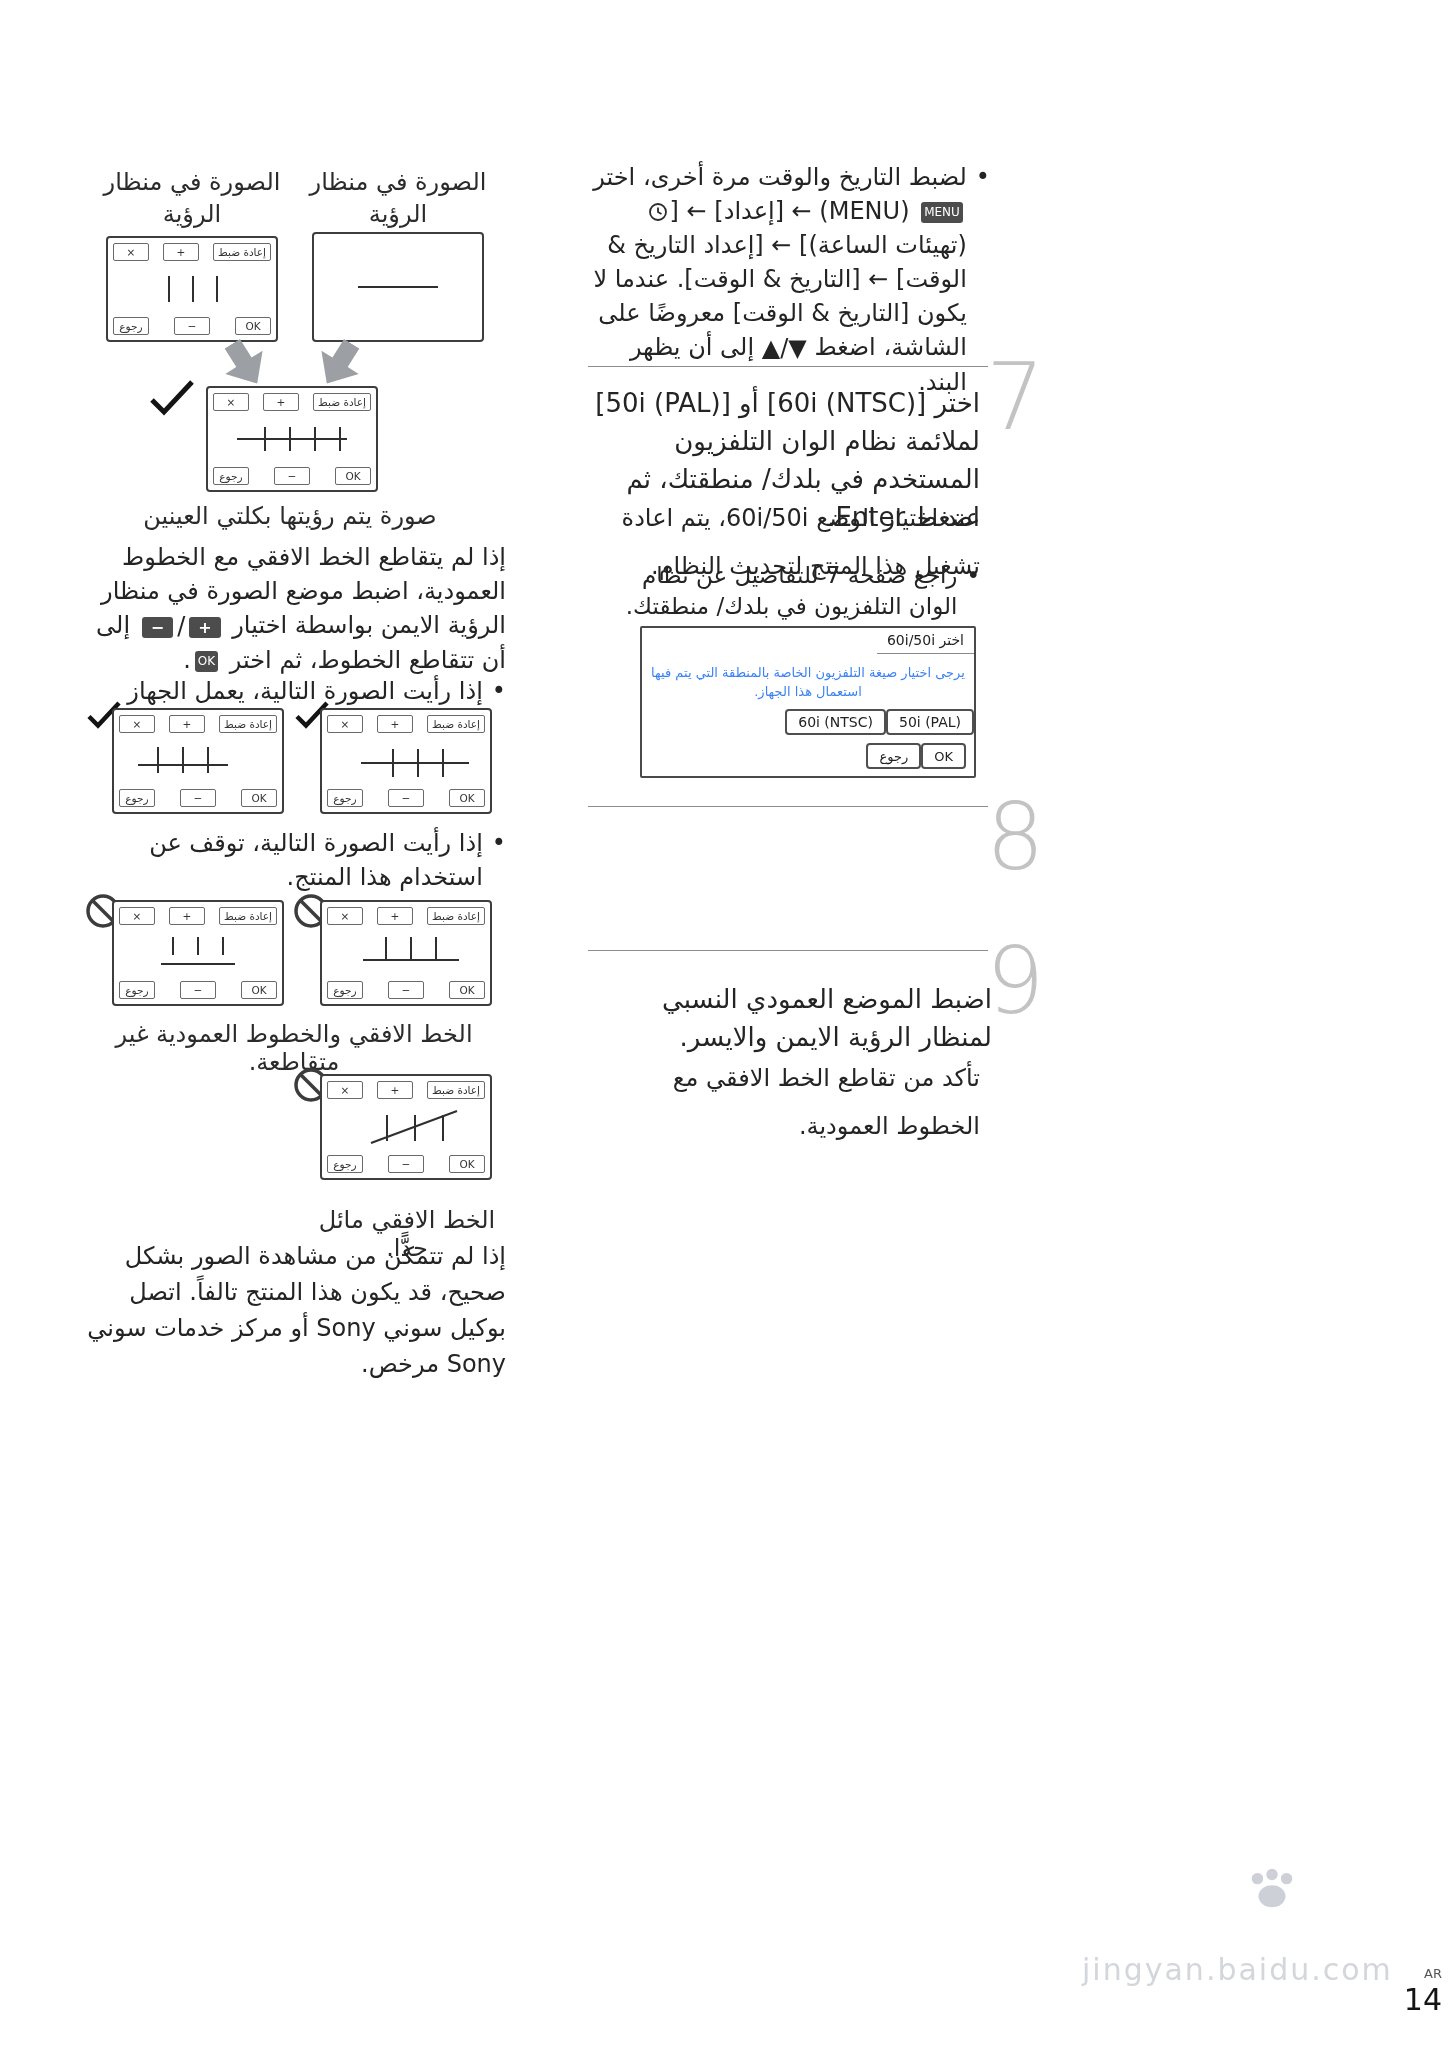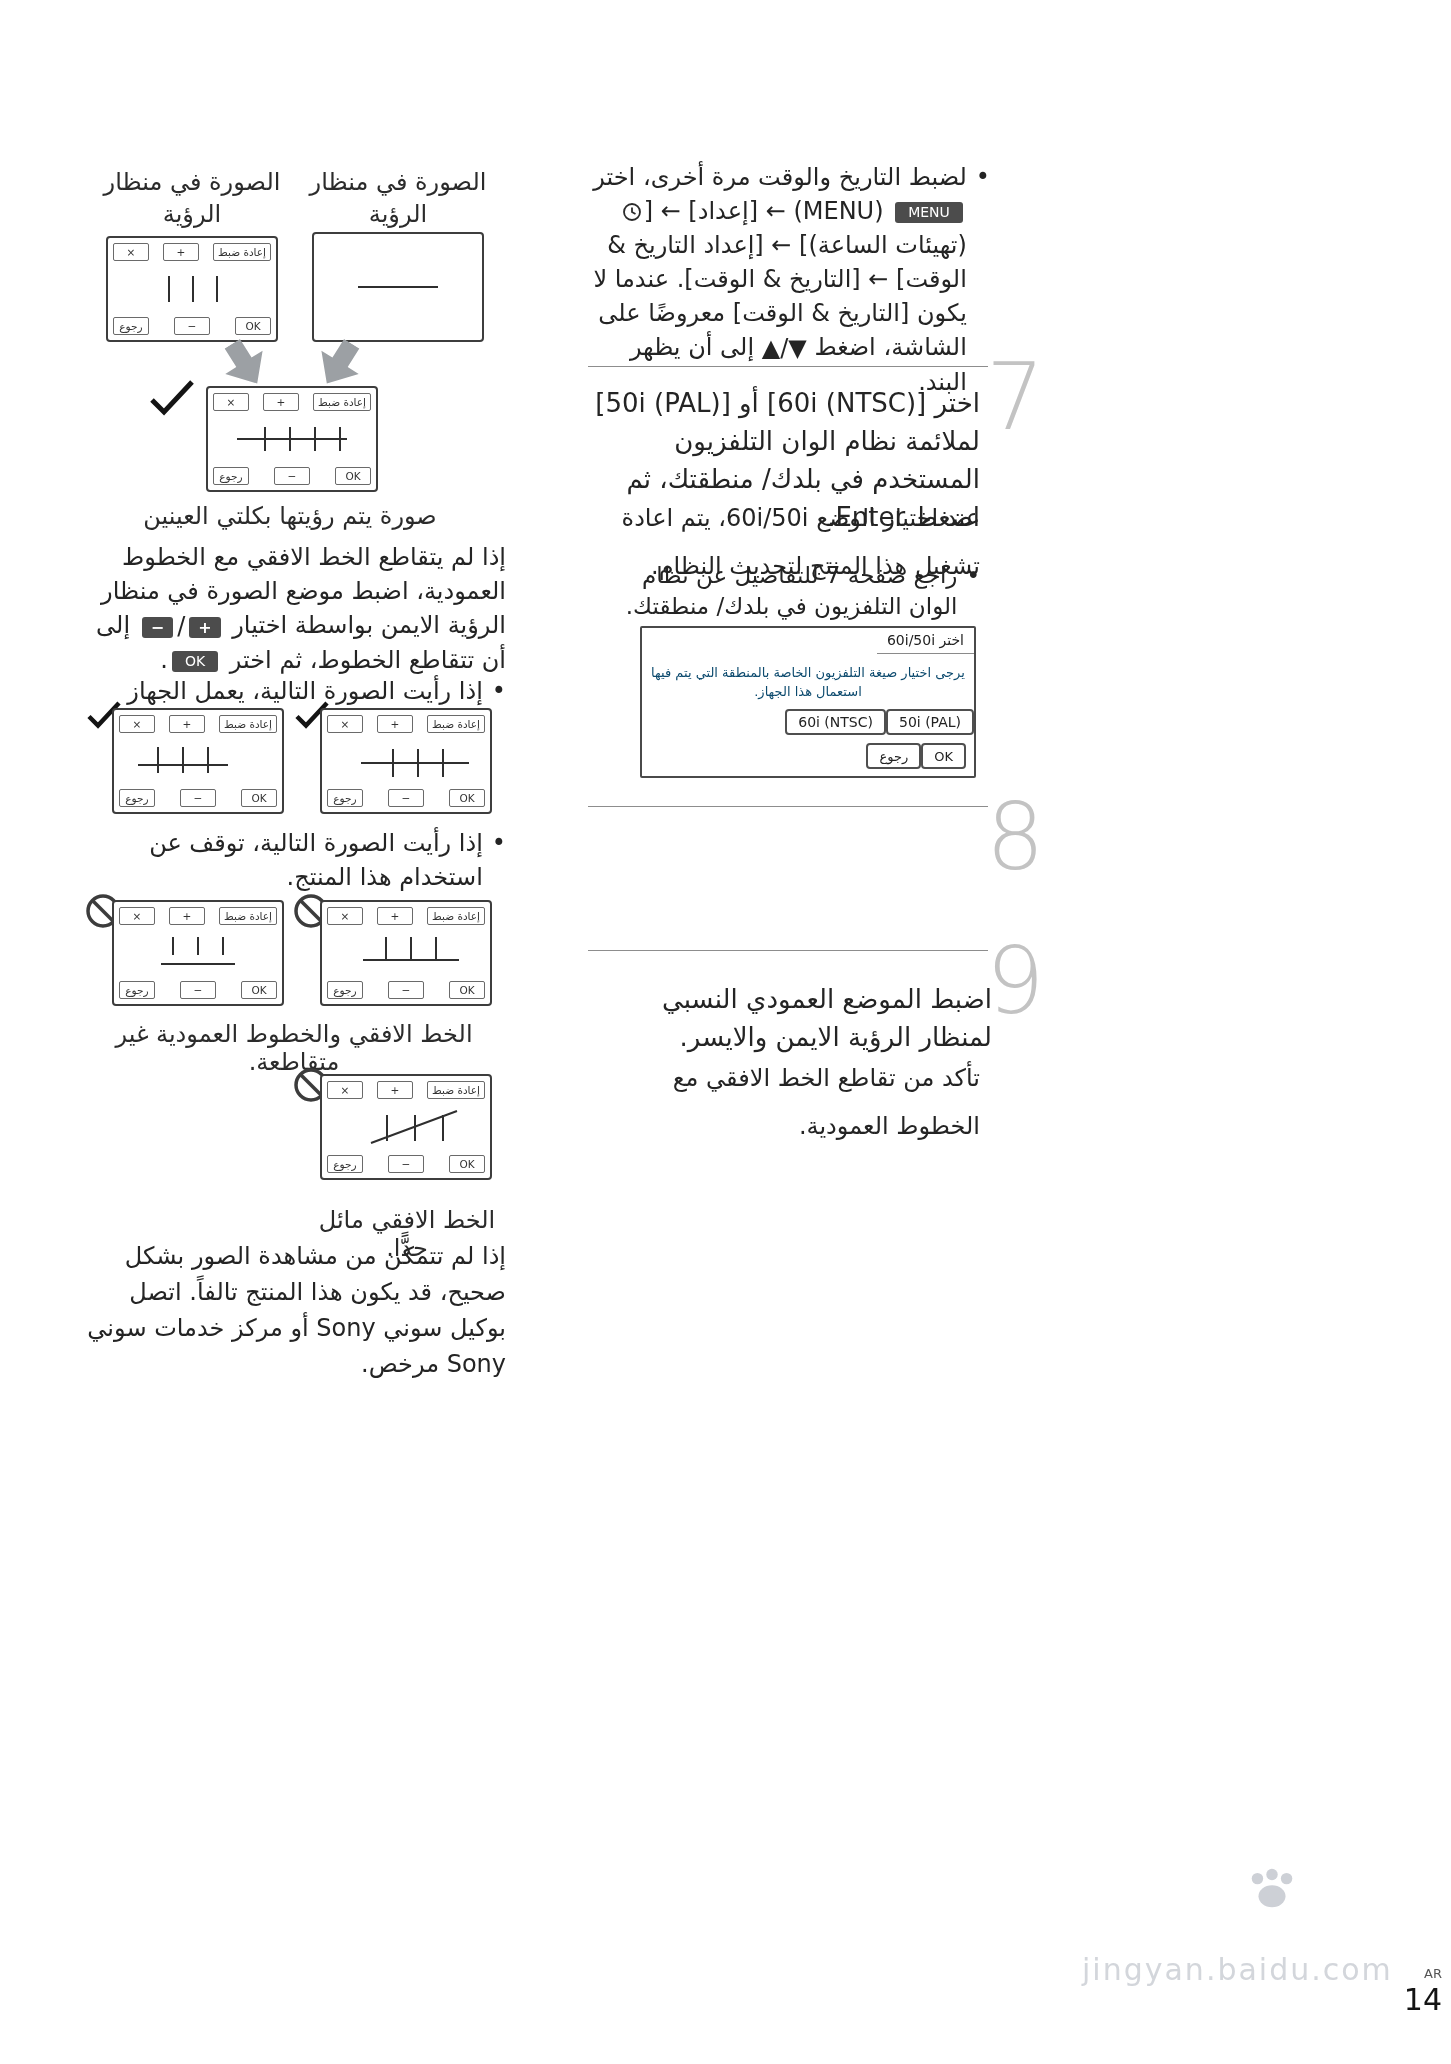--- a/index.html
+++ b/index.html
@@ -33,33 +33,33 @@
   .vf-btn{
     display:inline-flex;align-items:center;justify-content:center;
     border:1px solid #6a6a6a;border-radius:2px;background:#fff;color:#333;
     font-size:10.5px;height:16px;min-width:26px;padding:0 4px;line-height:1;white-space:nowrap;
   }
   .vf-pat{display:block;margin:0 auto;}
 
   
   .badge{
     display:inline-block;background:#4c4c4c;color:#fff;border-radius:3px;
-    font-size:14px;line-height:21px;padding:0 13px;vertical-align:middle;margin:0 4px;
+    font-size:12px;line-height:21px;padding:0 3px;vertical-align:middle;margin:0 4px;
   }
   .badge.sym{font-size:16px;font-weight:bold;padding:0 9px;}
   .inline-icon{vertical-align:-3px;margin:0 2px;}
   .ltr-seq{direction:ltr;unicode-bidi:isolate;display:inline-block;vertical-align:middle;}
 
   
   .dialog{
     position:absolute;width:336px;height:152px;border:2px solid #4a4a4a;border-radius:2px;
     background:#fff;box-sizing:border-box;display:flex;flex-direction:column;align-items:flex-end;
   }
   .dlg-title{font-size:14px;color:#222;padding:4px 10px 5px;text-align:left;border-bottom:1px solid #8a8a8a;}
-  .dlg-body{font-size:13px;line-height:19px;color:#0c4a6e;text-align:center;padding:9px 8px 0;}
+  .dlg-body{font-size:13px;line-height:19px;color:#3b82f6;text-align:center;padding:9px 8px 0;}
   .dlg-modes{display:flex;justify-content:center;margin-top:8px;direction:ltr;}
   .dlg-btn{
     display:inline-flex;align-items:center;justify-content:center;
     border:2px solid #4f4f4f;border-radius:4px;background:#fff;color:#222;
     font-size:14px;height:22px;padding:0 11px;white-space:nowrap;
   }
   .dlg-foot{display:flex;justify-content:space-between;align-items:center;padding:7px 8px 0;direction:ltr;margin-top:auto;margin-bottom:7px;}
 
   
   .wm-brand{font-size:58px;font-weight:bold;color:#c7cad0;letter-spacing:2px;}

